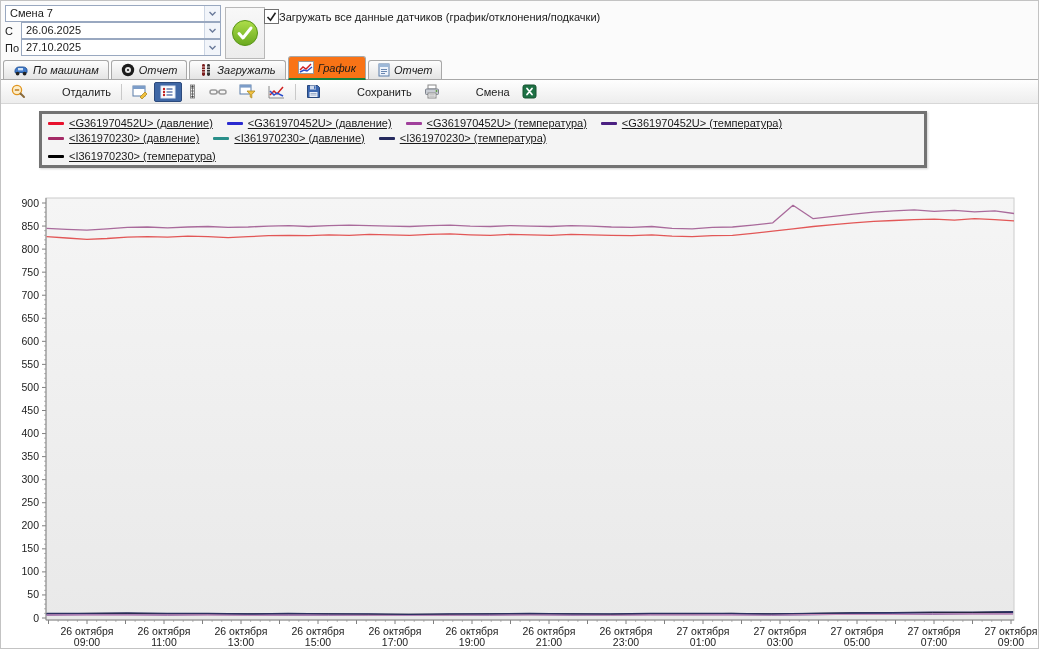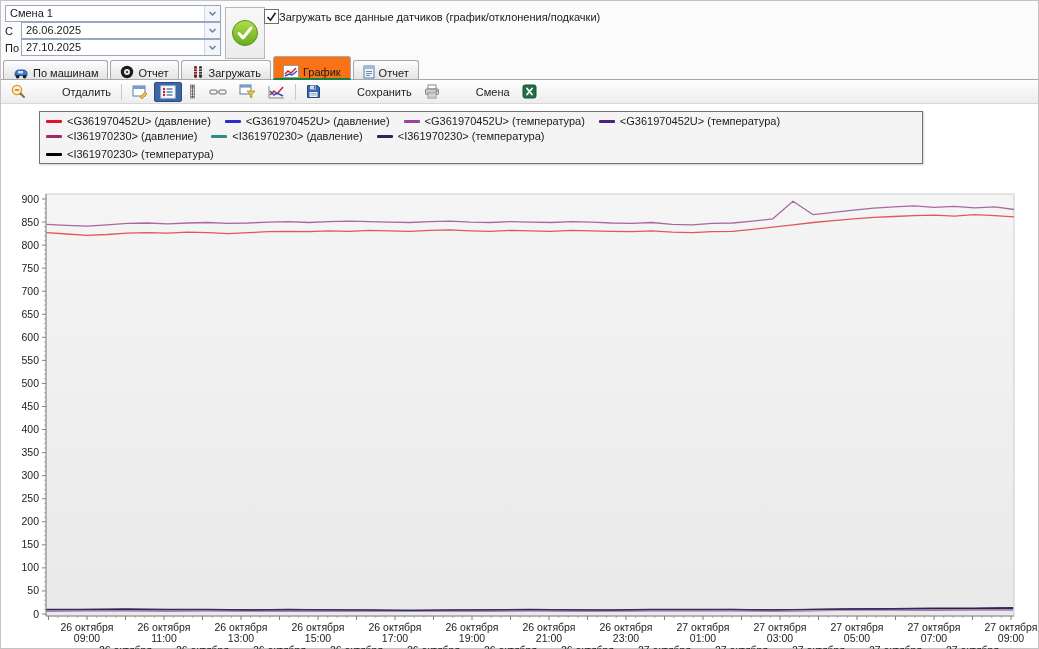--- a/index.html
+++ b/index.html
@@ -19,57 +19,57 @@
   .apply-wrap{position:absolute;left:224px;top:6px;width:38px;height:50px;
               border:1px solid #b8b8b8;background:linear-gradient(#f8f8f8,#ececec);
               display:flex;align-items:center;justify-content:center;}
   .apply-btn{border:none;background:transparent;padding:0;cursor:pointer;line-height:0;}
   .chk{position:absolute;left:263px;top:8px;display:flex;align-items:center;cursor:pointer;}
   .chkbox{width:13px;height:13px;border:1px solid #707070;background:#fff;
           display:inline-flex;align-items:center;justify-content:center;}
 
   
   .tabstrip{height:21px;border-bottom:1px solid #a8a8a8;padding-left:2px;display:flex;align-items:flex-end;background:#fbfbfb;}
-  .tab{display:inline-flex;align-items:flex-end;gap:4px;padding:0 9px;height:18px;
+  .tab{display:inline-flex;align-items:center;gap:4px;padding:0 9px;height:18px;
        border:1px solid #a8a8a8;border-bottom:none;border-radius:3px 3px 0 0;
-       background:linear-gradient(#fdfdfd,#e4e4e4);margin-right:2px;position:relative;cursor:pointer;}
+       background:linear-gradient(#fdfdfd,#e4e4e4);margin-right:2px;position:relative;cursor:pointer;font-style:italic;}
   .tab.active{background:#f97316;height:21px;margin-bottom:-1px;border-bottom:2px solid #15803d;z-index:2;}
   .tab .ticon{line-height:0;}
 
   
   .toolbar{height:23px;display:flex;align-items:center;padding-left:4px;
            background:linear-gradient(#fefefe,#ededed);border-bottom:1px solid #d7d7d7;}
   .tbtn{display:inline-flex;align-items:center;gap:4px;padding:2px 5px;border:1px solid transparent;
         border-radius:2px;cursor:pointer;line-height:0;font-size:11px;color:#222;}
   .tbtn span{line-height:14px;margin-left:32px;}
   .tbtn.pressed{background:#3f67a5;border-color:#2c4a7c;}
   .tsep{width:1px;height:16px;background:#c9c9c9;margin:0 4px;flex:0 0 1px;}
 
   
-  .legend{margin:7px 0 2px 38px;width:870px;border:1px solid #737373;background:#f4f4f4;
+  .legend{margin:7px 0 2px 38px;width:870px;border:3px solid #737373;background:#f4f4f4;
           box-shadow:1px 1px 2px rgba(0,0,0,.18);padding:3px 6px;
-          display:flex;flex-wrap:wrap;column-gap:14px;row-gap:3px;align-items:center;font-size:11px;}
+          display:flex;flex-wrap:wrap;column-gap:14px;row-gap:3px;align-items:center;font-size:11px;text-decoration:underline;}
   .legend-item{display:inline-flex;align-items:center;gap:5px;white-space:nowrap;}
   .lg-swatch{width:16px;height:3px;border-radius:1px;flex:0 0 16px;}
   .lg-break{flex-basis:100%;height:0;}
 
   
   .chart-wrap{position:relative;}
   .axlbl{font-size:10.5px;fill:#222;font-family:"Liberation Sans","DejaVu Sans",sans-serif;}
 </style>
 </head>
 <body>
 
 <div class="app">
 
   <div class="top-panel">
     <div class="filter-col">
       <div class="field-row">
         <div class="combo">
-          <span class="combo-value">Смена 1</span>
+          <span class="combo-value">Смена 7</span>
           <span class="combo-btn">
             <svg width="9" height="6" viewBox="0 0 9 6">
                 <path d="M1.5 1l3 3 3-3" stroke="#6a7a9a" stroke-width="1.4" fill="none"></path>
               </svg>
           </span>
         </div>
       </div>
       <div class="field-row">
         <span class="fld-label">С</span>
         <div class="combo">

